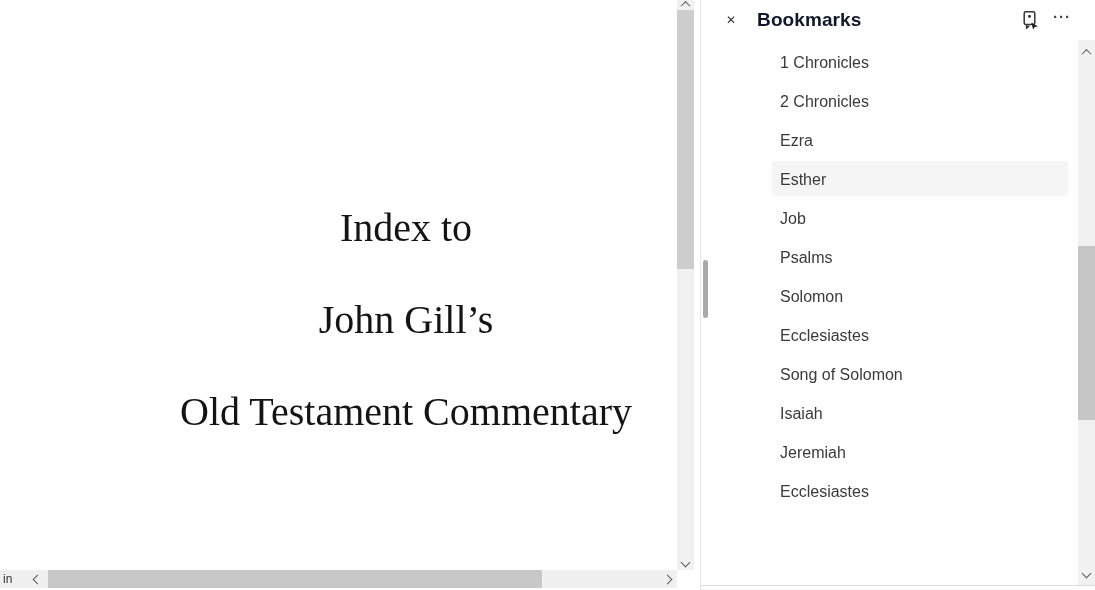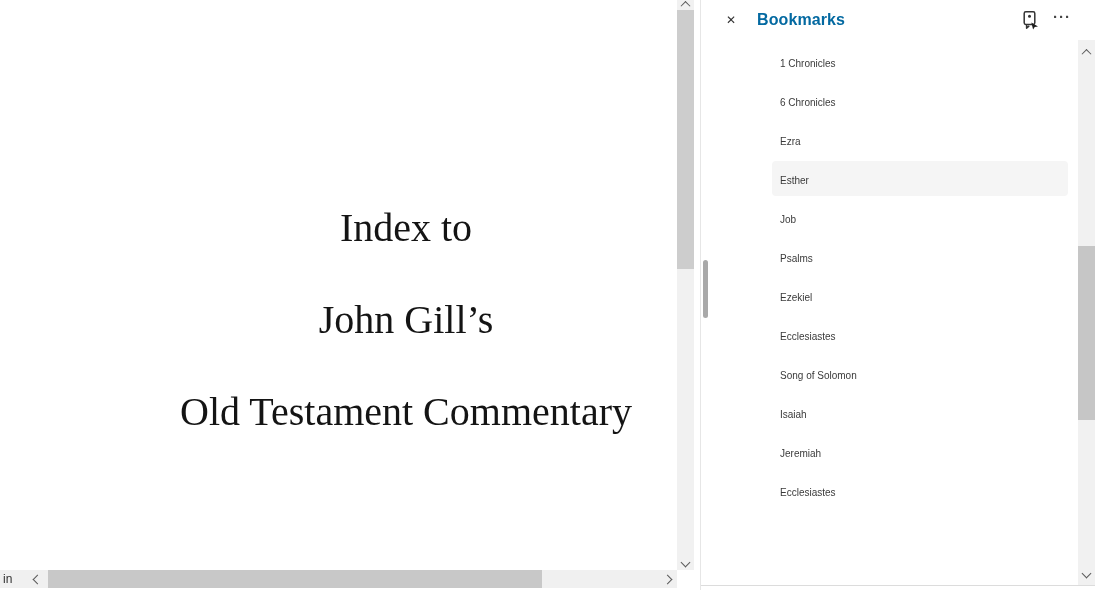--- a/index.html
+++ b/index.html
@@ -38,31 +38,31 @@
   .unit-label{position:absolute;left:3px;top:50%;transform:translateY(-50%);font-size:12px;color:#333;}
   .h-scroll .arrow-left{left:29px;top:0;width:17px;height:18px;}
   .h-scroll .thumb{position:absolute;left:48px;top:0;width:494px;height:18px;background:#c8c8c8;}
   .h-scroll .arrow-right{right:2px;top:0;width:15px;height:18px;}
 
   
   .panel{position:absolute;left:700px;top:0;width:395px;height:590px;background:#fff;
          border-left:1px solid #e6e6e6;box-sizing:border-box;}
   .panel-header{position:absolute;left:0;top:0;right:0;height:40px;display:flex;align-items:center;}
   .close-btn{margin-left:25px;font-size:12px;color:#333;line-height:1;cursor:default;}
-  .panel-title{margin-left:21px;font-size:16px;font-weight:bold;color:#0369a1;letter-spacing:.1px;}
+  .panel-title{margin-left:21px;font-size:19px;font-weight:bold;color:#0f172a;letter-spacing:.1px;}
   .header-actions{margin-left:auto;display:flex;align-items:center;gap:13px;margin-right:24px;}
   .icon-btn{display:flex;align-items:center;justify-content:center;cursor:default;}
   .options-btn{font-size:15px;font-weight:bold;color:#444;letter-spacing:1px;line-height:10px;padding-bottom:6px;}
 
   .bm-list{position:absolute;left:0;top:43px;width:378px;height:542px;overflow:hidden;}
   .bm-row{position:relative;height:39px;cursor:default;}
   .bm-row .row-bg{position:absolute;left:71px;right:11px;top:1px;bottom:3px;border-radius:4px;}
   .bm-row.selected .row-bg{background:#f5f5f5;}
   .bm-label{position:absolute;left:79px;top:50%;transform:translateY(-50%);
-            font-size:10px;color:#3a3a3a;white-space:nowrap;}
+            font-size:16px;color:#3a3a3a;white-space:nowrap;}
 
   
   .v-scroll-panel{position:absolute;left:377px;top:40px;width:17px;height:545px;background:#f1f1f1;}
   .v-scroll-panel .arrow-top{top:4px;left:0;width:17px;height:16px;}
   .v-scroll-panel .thumb{position:absolute;left:0;top:206px;width:17px;height:174px;background:#c6c6c6;}
   .v-scroll-panel .arrow-bottom{bottom:4px;left:0;width:17px;height:16px;}
 
   .panel-bottom-line{position:absolute;left:0;right:0;top:585px;height:1px;background:#dcdcdc;}
 
   
@@ -117,41 +117,41 @@
   </div>
 
   <div class="bm-list">
 
   <div class="bm-row">
         <div class="row-bg"></div>
         <span class="bm-label">1 Chronicles</span>
       </div>
       <div class="bm-row">
         <div class="row-bg"></div>
-        <span class="bm-label">6 Chronicles</span>
+        <span class="bm-label">2 Chronicles</span>
       </div>
       <div class="bm-row">
         <div class="row-bg"></div>
         <span class="bm-label">Ezra</span>
       </div>
       <div class="bm-row selected">
         <div class="row-bg"></div>
         <span class="bm-label">Esther</span>
       </div>
       <div class="bm-row">
         <div class="row-bg"></div>
         <span class="bm-label">Job</span>
       </div>
       <div class="bm-row">
         <div class="row-bg"></div>
         <span class="bm-label">Psalms</span>
       </div>
       <div class="bm-row">
         <div class="row-bg"></div>
-        <span class="bm-label">Ezekiel</span>
+        <span class="bm-label">Solomon</span>
       </div>
       <div class="bm-row">
         <div class="row-bg"></div>
         <span class="bm-label">Ecclesiastes</span>
       </div>
       <div class="bm-row">
         <div class="row-bg"></div>
         <span class="bm-label">Song of Solomon</span>
       </div>
       <div class="bm-row">

